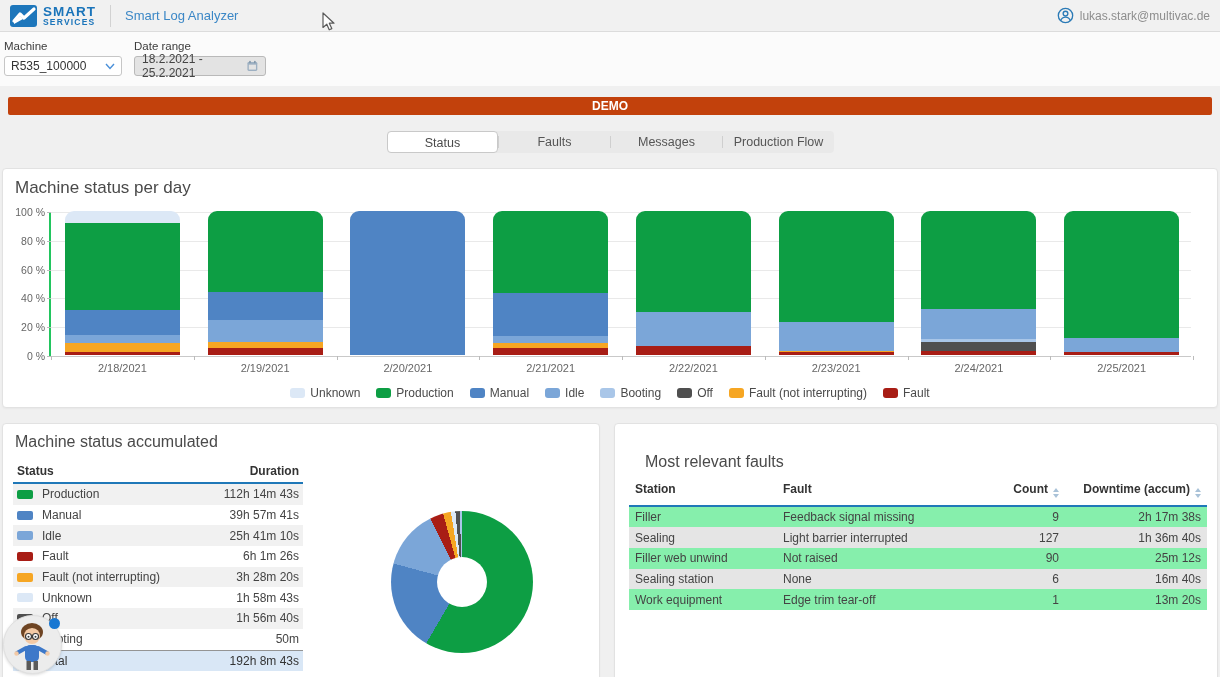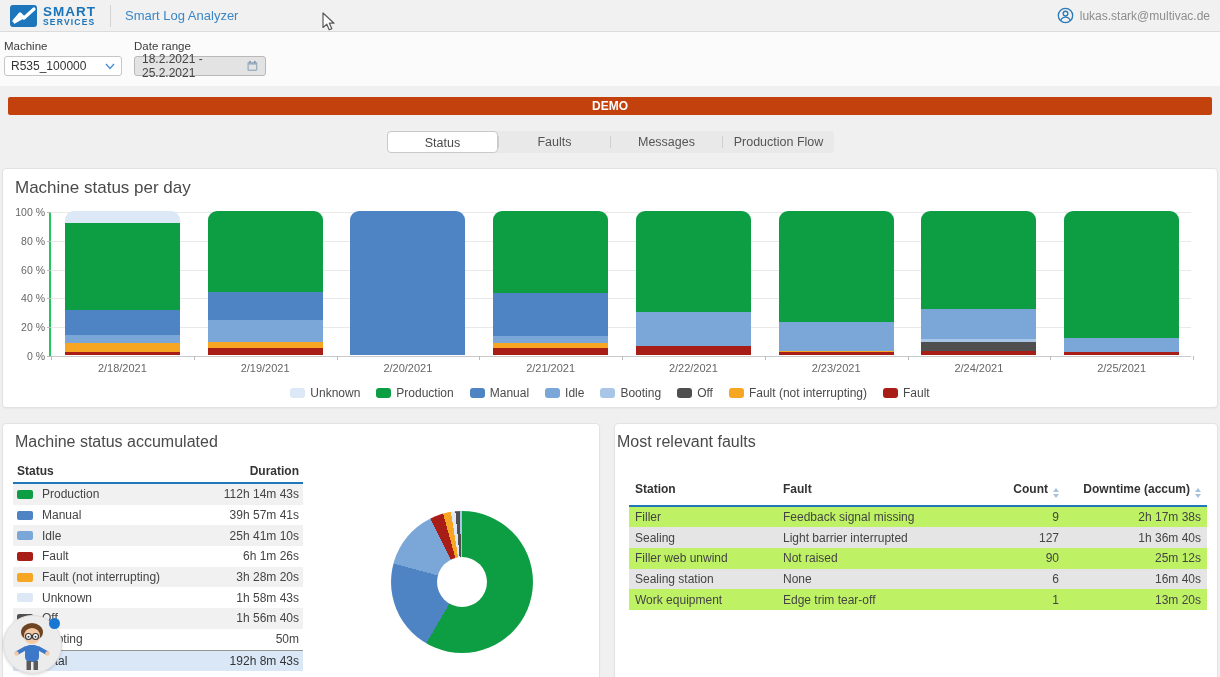--- a/index.html
+++ b/index.html
@@ -71,21 +71,21 @@
   .acc-total{display:flex;justify-content:space-between;align-items:center;height:21px;padding:0 4px;
     font-size:12px;color:#333;background:#d9e7f6;border-top:1px solid #949494;}
   .acc-total .lbl{padding-left:25px;}
   
   .donut{position:absolute;left:388px;top:87px;width:142px;height:142px;border-radius:50%;}
   .donut-hole{position:absolute;left:46px;top:46px;width:50px;height:50px;border-radius:50%;background:#fff;}
   
   .f-table{position:absolute;left:14px;top:54px;width:578px;font-size:12px;}
   .f-head{display:flex;font-weight:bold;color:#333;padding:4px 6px 7px 6px;border-bottom:2px solid #1f78b8;}
   .f-row{display:flex;align-items:center;height:20.7px;padding:0 6px;color:#444;}
-  .f-row.a{background:#bef264;}
+  .f-row.a{background:#86efac;}
   .f-row.b{background:#e5e5e5;}
   .c-station{width:148px;}
   .c-fault{width:220px;}
   .c-count{width:56px;text-align:right;}
   .c-down{width:136px;text-align:right;flex:1;}
   .sort-icon{display:inline-flex;flex-direction:column;margin-left:5px;vertical-align:1px;}
   .sort-icon i{display:block;width:0;height:0;border-left:3.5px solid transparent;border-right:3.5px solid transparent;}
   .sort-icon .up{border-bottom:4px solid #a9c2d8;margin-bottom:1.5px;}
   .sort-icon .dn{border-top:4px solid #a9c2d8;}
   
@@ -350,21 +350,21 @@
       <span class="lbl">Total</span>
       <span>192h 8m 43s</span>
     </div>
   </div>
   <div class="donut" id="donut" style="background: conic-gradient(rgb(13, 158, 68) 0%, rgb(13, 158, 68) 58.4%, rgb(79, 132, 196) 58.4%, rgb(79, 132, 196) 79.2%, rgb(123, 166, 216) 79.2%, rgb(123, 166, 216) 92.6%, rgb(168, 29, 21) 92.6%, rgb(168, 29, 21) 95.7%, rgb(246, 166, 35) 95.7%, rgb(246, 166, 35) 97.5%, rgb(220, 232, 246) 97.5%, rgb(220, 232, 246) 98.5%, rgb(79, 79, 79) 98.5%, rgb(79, 79, 79) 99.5%, rgb(169, 198, 232) 99.5%, rgb(169, 198, 232) 100%);">
     <div class="donut-hole"></div>
   </div>
 </div>
 
 <div class="panel" id="panel-faults">
-  <div class="panel-title" style="font-size:16px;left:2px;">Most relevant faults</div>
+  <div class="panel-title" style="font-size:16px;left:30px;margin-top:20px;">Most relevant faults</div>
   <div class="f-table">
     <div class="f-head">
       <span class="c-station">Station</span>
       <span class="c-fault">Fault</span>
       <span class="c-count"><span>Count</span><span class="sort-icon">
             <i class="up"></i>
             <i class="dn"></i>
           </span></span>
       <span class="c-down"><span>Downtime (accum)</span><span class="sort-icon">
             <i class="up"></i>

